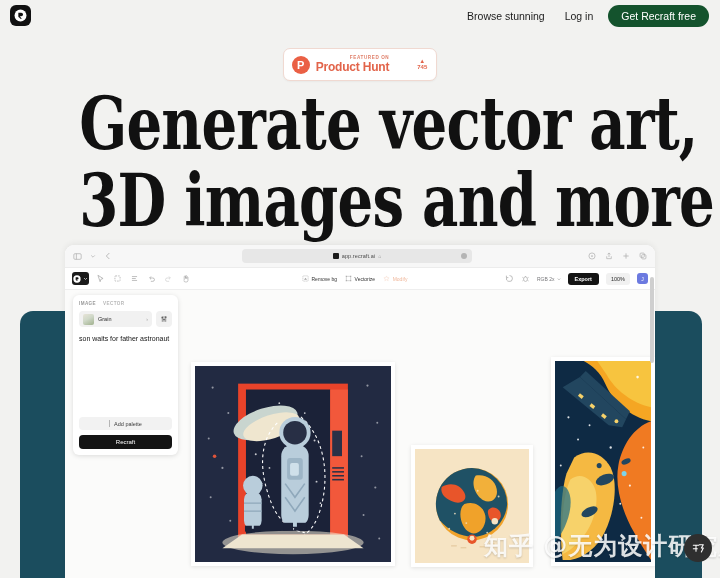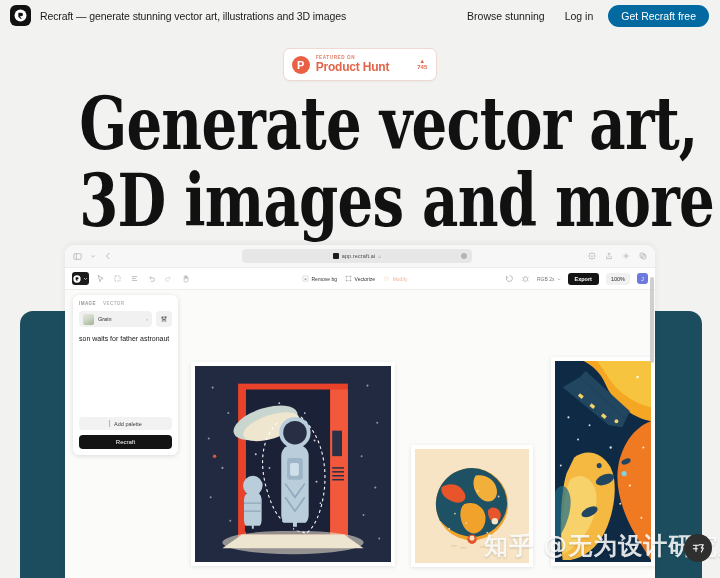--- a/index.html
+++ b/index.html
@@ -39,21 +39,21 @@
   .header-spacer { flex: 1 1 auto; }
   .nav-link {
     font-size: 10.5px;
     color: #1b1b1b;
     margin-right: 20px;
     white-space: nowrap;
     cursor: pointer;
   }
   .nav-link.last { margin-right: 15px; }
   .cta-btn {
-    background: #0369a1;
+    background: #14532d;
     color: #ffffff;
     font-size: 10.5px;
     border: none;
     border-radius: 13px;
     height: 22px;
     padding: 0 13px;
     cursor: pointer;
     white-space: nowrap;
     font-family: "Liberation Sans", sans-serif;
   }
@@ -79,21 +79,21 @@
     width: 18px; height: 18px;
     border-radius: 50%;
     background: #ea6045;
     color: #fff;
     font-size: 11px;
     font-weight: bold;
     display: flex; align-items: center; justify-content: center;
     margin-right: 6px;
     flex: 0 0 auto;
   }
-  .ph-texts { text-align: left; margin-right: 28px; }
+  .ph-texts { text-align: right; margin-right: 28px; }
   .ph-featured {
     font-size: 4.6px;
     letter-spacing: 0.6px;
     color: #e0806b;
     font-weight: bold;
     line-height: 6px;
   }
   .ph-name {
     font-size: 12px;
     font-weight: bold;
@@ -406,21 +406,20 @@
 </head>
 <body>
 
 <div class="header">
   <div class="logo-mark">
     <svg width="13" height="13" viewBox="0 0 24 24" aria-hidden="true">
       <circle cx="12" cy="12" r="11" fill="#fff"></circle>
       <path d="M8 18V7h5.4a3.3 3.3 0 0 1 0 6.6H10.5l4.1 4.4h-2.9l-4-4.4" fill="#111"></path>
     </svg>
   </div>
-  <div class="brand-text">Recraft — generate stunning vector art, illustrations and 3D images</div>
   <div class="header-spacer"></div>
   <div class="nav-link">Browse stunning</div>
   <div class="nav-link last">Log in</div>
   <button class="cta-btn">Get Recraft free</button>
 </div>
 
 <div class="hero">
   <div class="ph-badge">
     <div class="ph-circle">P</div>
     <div class="ph-texts">

